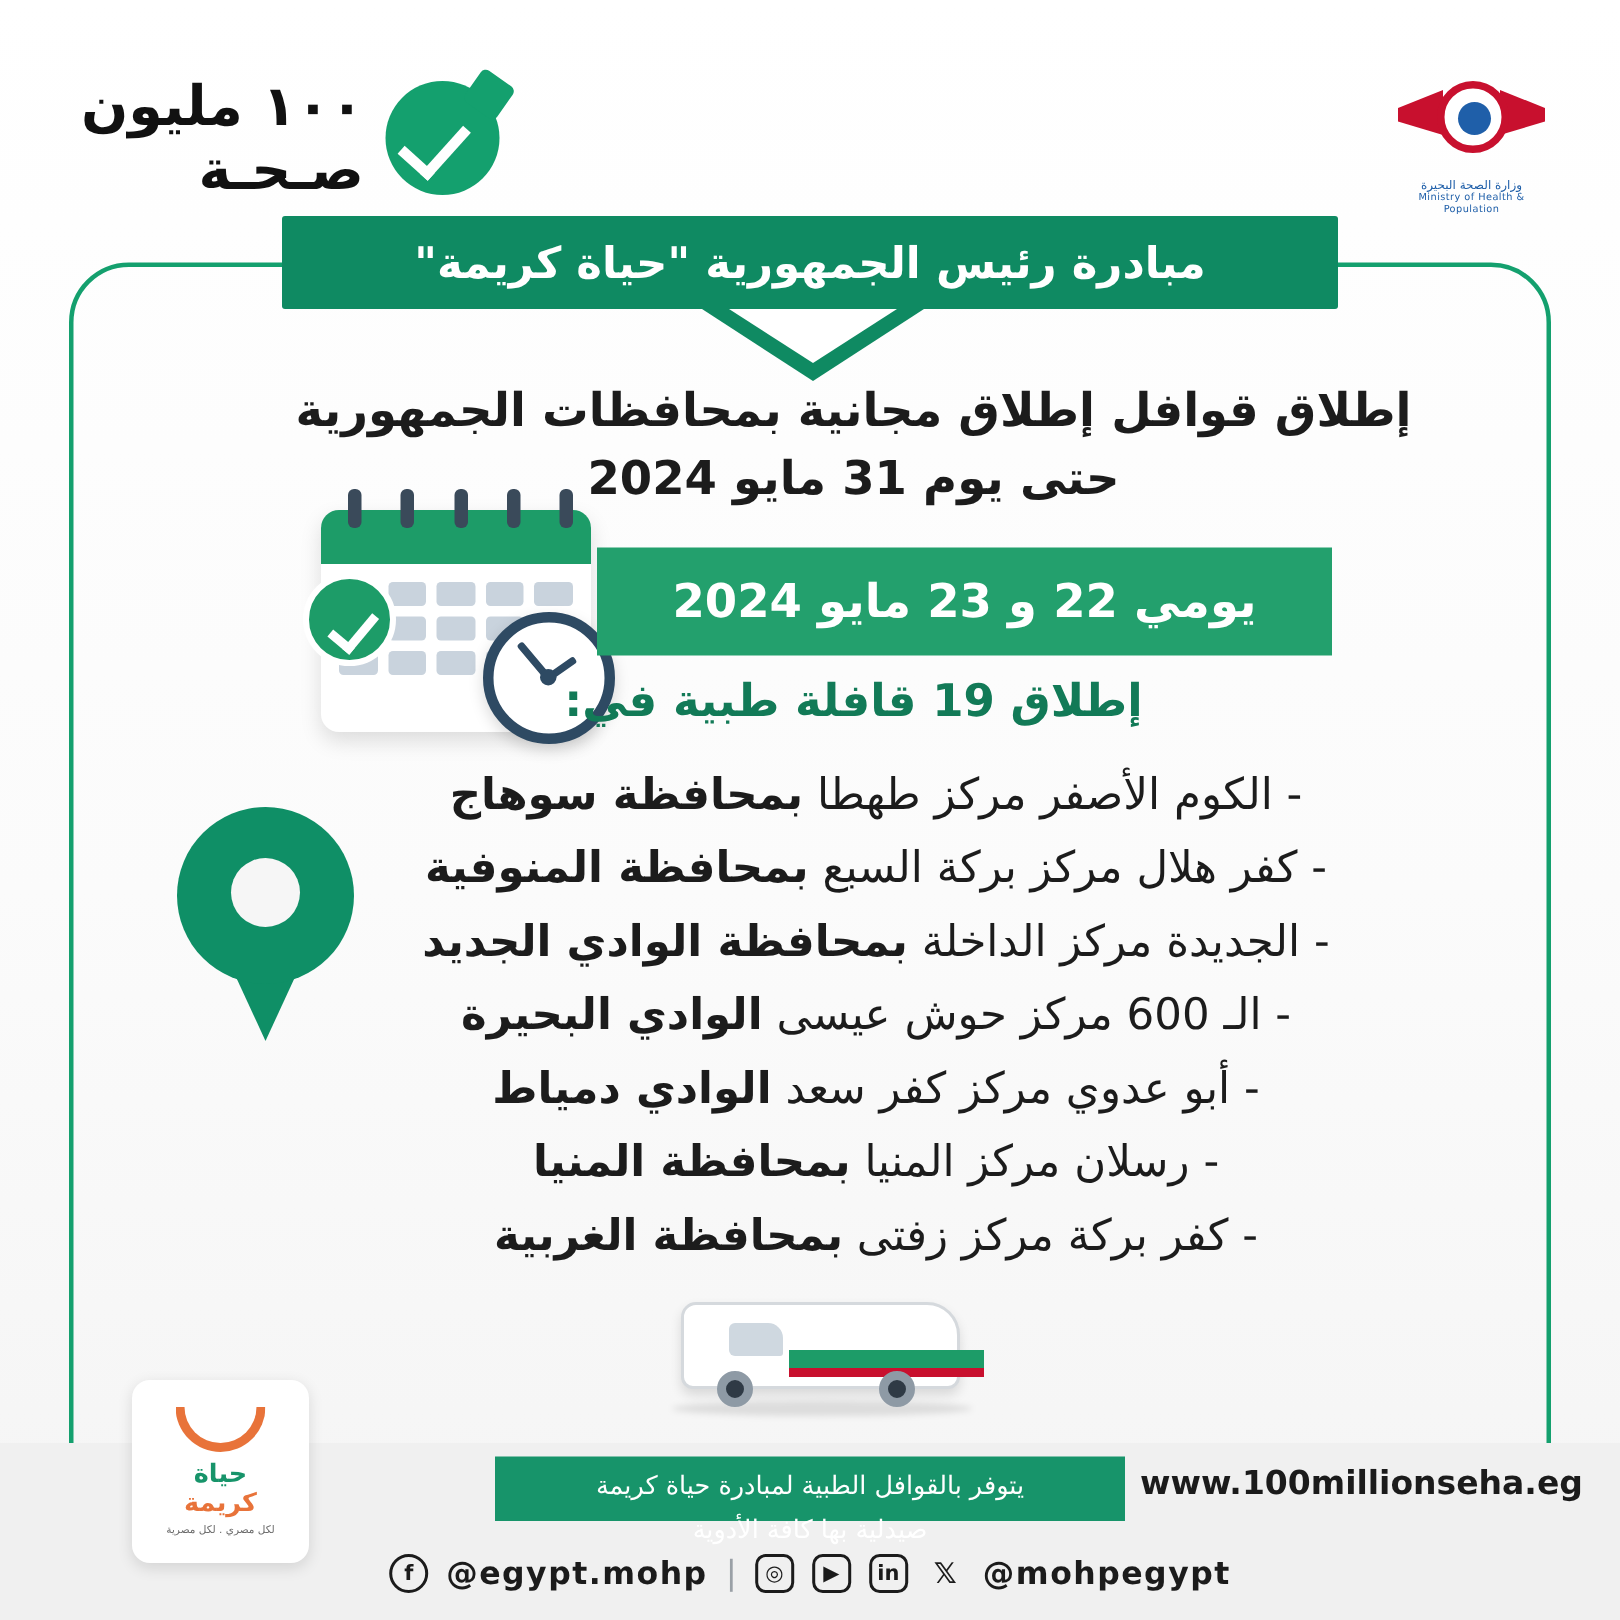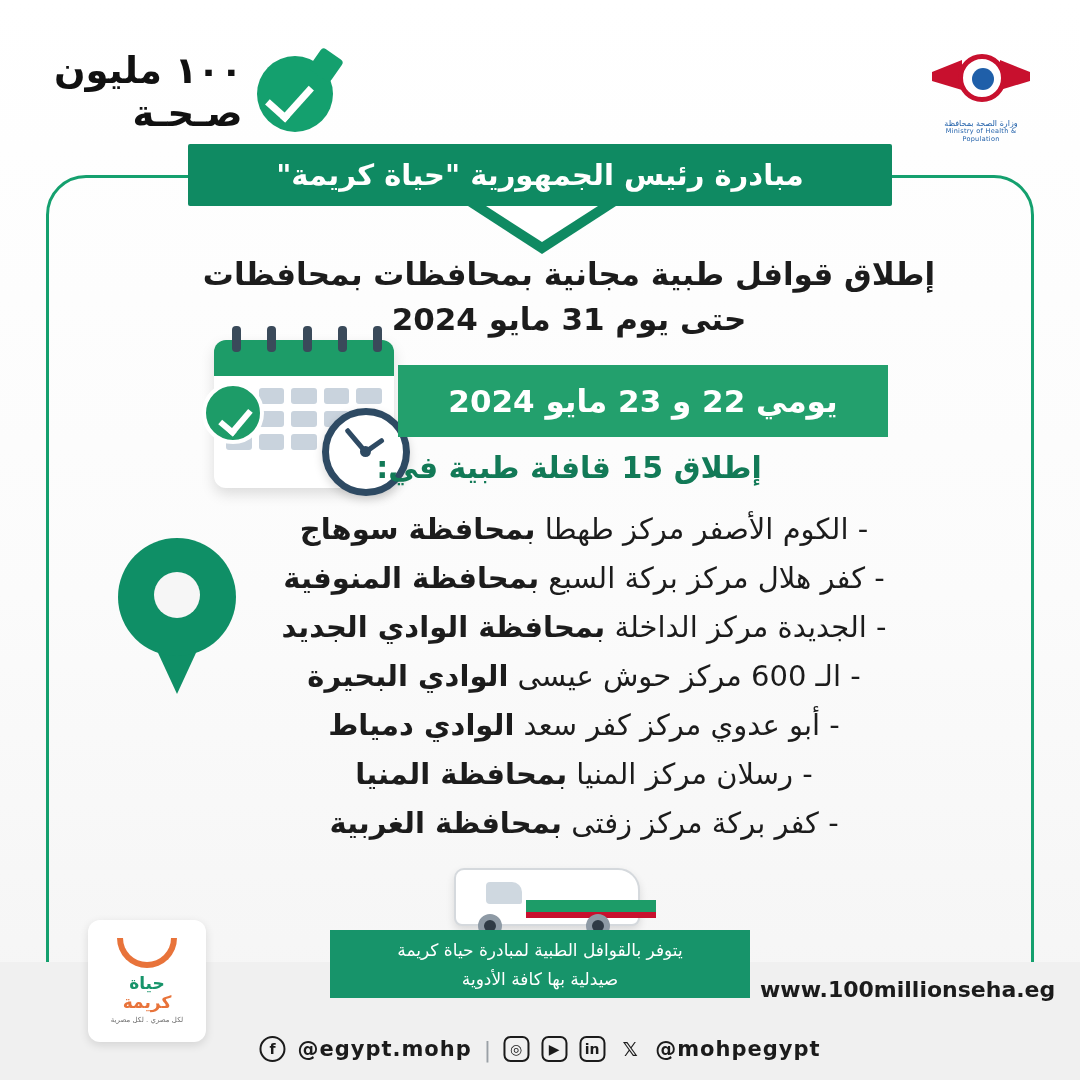--- a/index.html
+++ b/index.html
@@ -44,21 +44,21 @@
   .moh-emblem .wing-l { left: 0; clip-path: polygon(0 40%,100% 0,100% 100%,0 70%); }
   .moh-emblem .wing-r { right: 0; clip-path: polygon(100% 40%,0 0,0 100%,100% 70%); }
   .moh-caption {
     margin-top: 4px; font-size: 8px; color: #1f5fa9; letter-spacing: .3px;
     text-align: center; line-height: 1.2;
   }
   .moh-caption .en { font-size: 6.5px; color: #1f5fa9; }
 
   .brand-100 {
     position: absolute; top: 52px; left: 54px;
-    display: flex; align-items: flex-end; gap: 14px;
+    display: flex; align-items: center; gap: 14px;
   }
   .brand-words {
     text-align: right; color: #111; line-height: 1;
   }
   .brand-words .l1 {
     font-size: 37px; font-weight: 700; letter-spacing: 0px;
   }
   .brand-words .l2 {
     font-size: 37px; font-weight: 700; margin-top: 6px;
     letter-spacing: 6px;
@@ -236,21 +236,21 @@
     position: absolute; left: 18px; bottom: 10px; width: 200px; height: 10px;
     background: rgba(0,0,0,.10); border-radius: 50%; filter: blur(2px);
   }
 
   
   .footer-band {
     position: absolute; left: 0; bottom: 0; width: 1080px; height: 118px;
     background: #f0f0f0;
   }
   .footer-green {
-    position: absolute; left: 330px; bottom: 82px; width: 420px; height: 68px;
+    position: absolute; left: 330px; bottom: 66px; width: 420px; height: 43px;
     background: #17946a; color: #fff; text-align: center;
     font-size: 17px; line-height: 1.7; padding-top: 6px;
   }
   .website {
     position: absolute; left: 760px; bottom: 78px;
     font-size: 22px; font-weight: 700; color: #1b1b1b; direction: ltr;
   }
   .socials {
     position: absolute; left: 50%; transform: translateX(-50%); bottom: 18px;
     display: flex; align-items: center; gap: 12px; direction: ltr;
@@ -289,21 +289,21 @@
 
   <div class="top-bar">
 
     <div class="moh-logo">
       <div class="moh-emblem">
         <span class="wing-l"></span>
         <span class="wing-r"></span>
         <span class="ring"></span>
       </div>
       <div class="moh-caption">
-        <div>وزارة الصحة بمحافظة</div>
+        <div>وزارة الصحة البحيرة</div>
         <div class="en">Ministry of Health &amp; Population</div>
       </div>
     </div>
 
     <div class="brand-100">
       <div class="brand-check">
           <span class="tail"></span>
         </div>
       <div class="brand-words">
         <div class="l1">١٠٠ مليون</div>
@@ -312,21 +312,21 @@
     </div>
   </div>
 
   <div class="frame"></div>
 
   <div class="ribbon">مبادرة رئيس الجمهورية "حياة كريمة"</div>
   <div class="ribbon-notch"></div>
   <div class="ribbon-notch-inner"></div>
 
   <div class="headline">
-    <div>إطلاق قوافل طبية مجانية بمحافظات بمحافظات</div>
+    <div>إطلاق قوافل إطلاق مجانية بمحافظات الجمهورية</div>
     <div>حتى يوم 31 مايو 2024</div>
   </div>
 
   <div class="calendar">
     <div class="cal-body">
       <div class="cal-head"></div>
       <div class="cal-grid">
         <i></i>
           <i></i>
           <i></i>
@@ -354,21 +354,21 @@
     <div class="cal-check"></div>
     <div class="clock">
       <span class="m"></span>
         <span class="h"></span>
         <span class="pin"></span>
     </div>
   </div>
 
   <div class="date-badge">يومي 22 و 23 مايو 2024</div>
 
-  <div class="list-title">إطلاق 15 قافلة طبية في:</div>
+  <div class="list-title">إطلاق 19 قافلة طبية في:</div>
 
   <div class="list">
     <div class="row">
       <span>- الكوم الأصفر مركز طهطا </span><b>بمحافظة سوهاج</b>
     </div>
     <div class="row">
       <span>- كفر هلال مركز بركة السبع </span><b>بمحافظة المنوفية</b>
     </div>
     <div class="row">
       <span>- الجديدة مركز الداخلة </span><b>بمحافظة الوادي الجديد</b>

